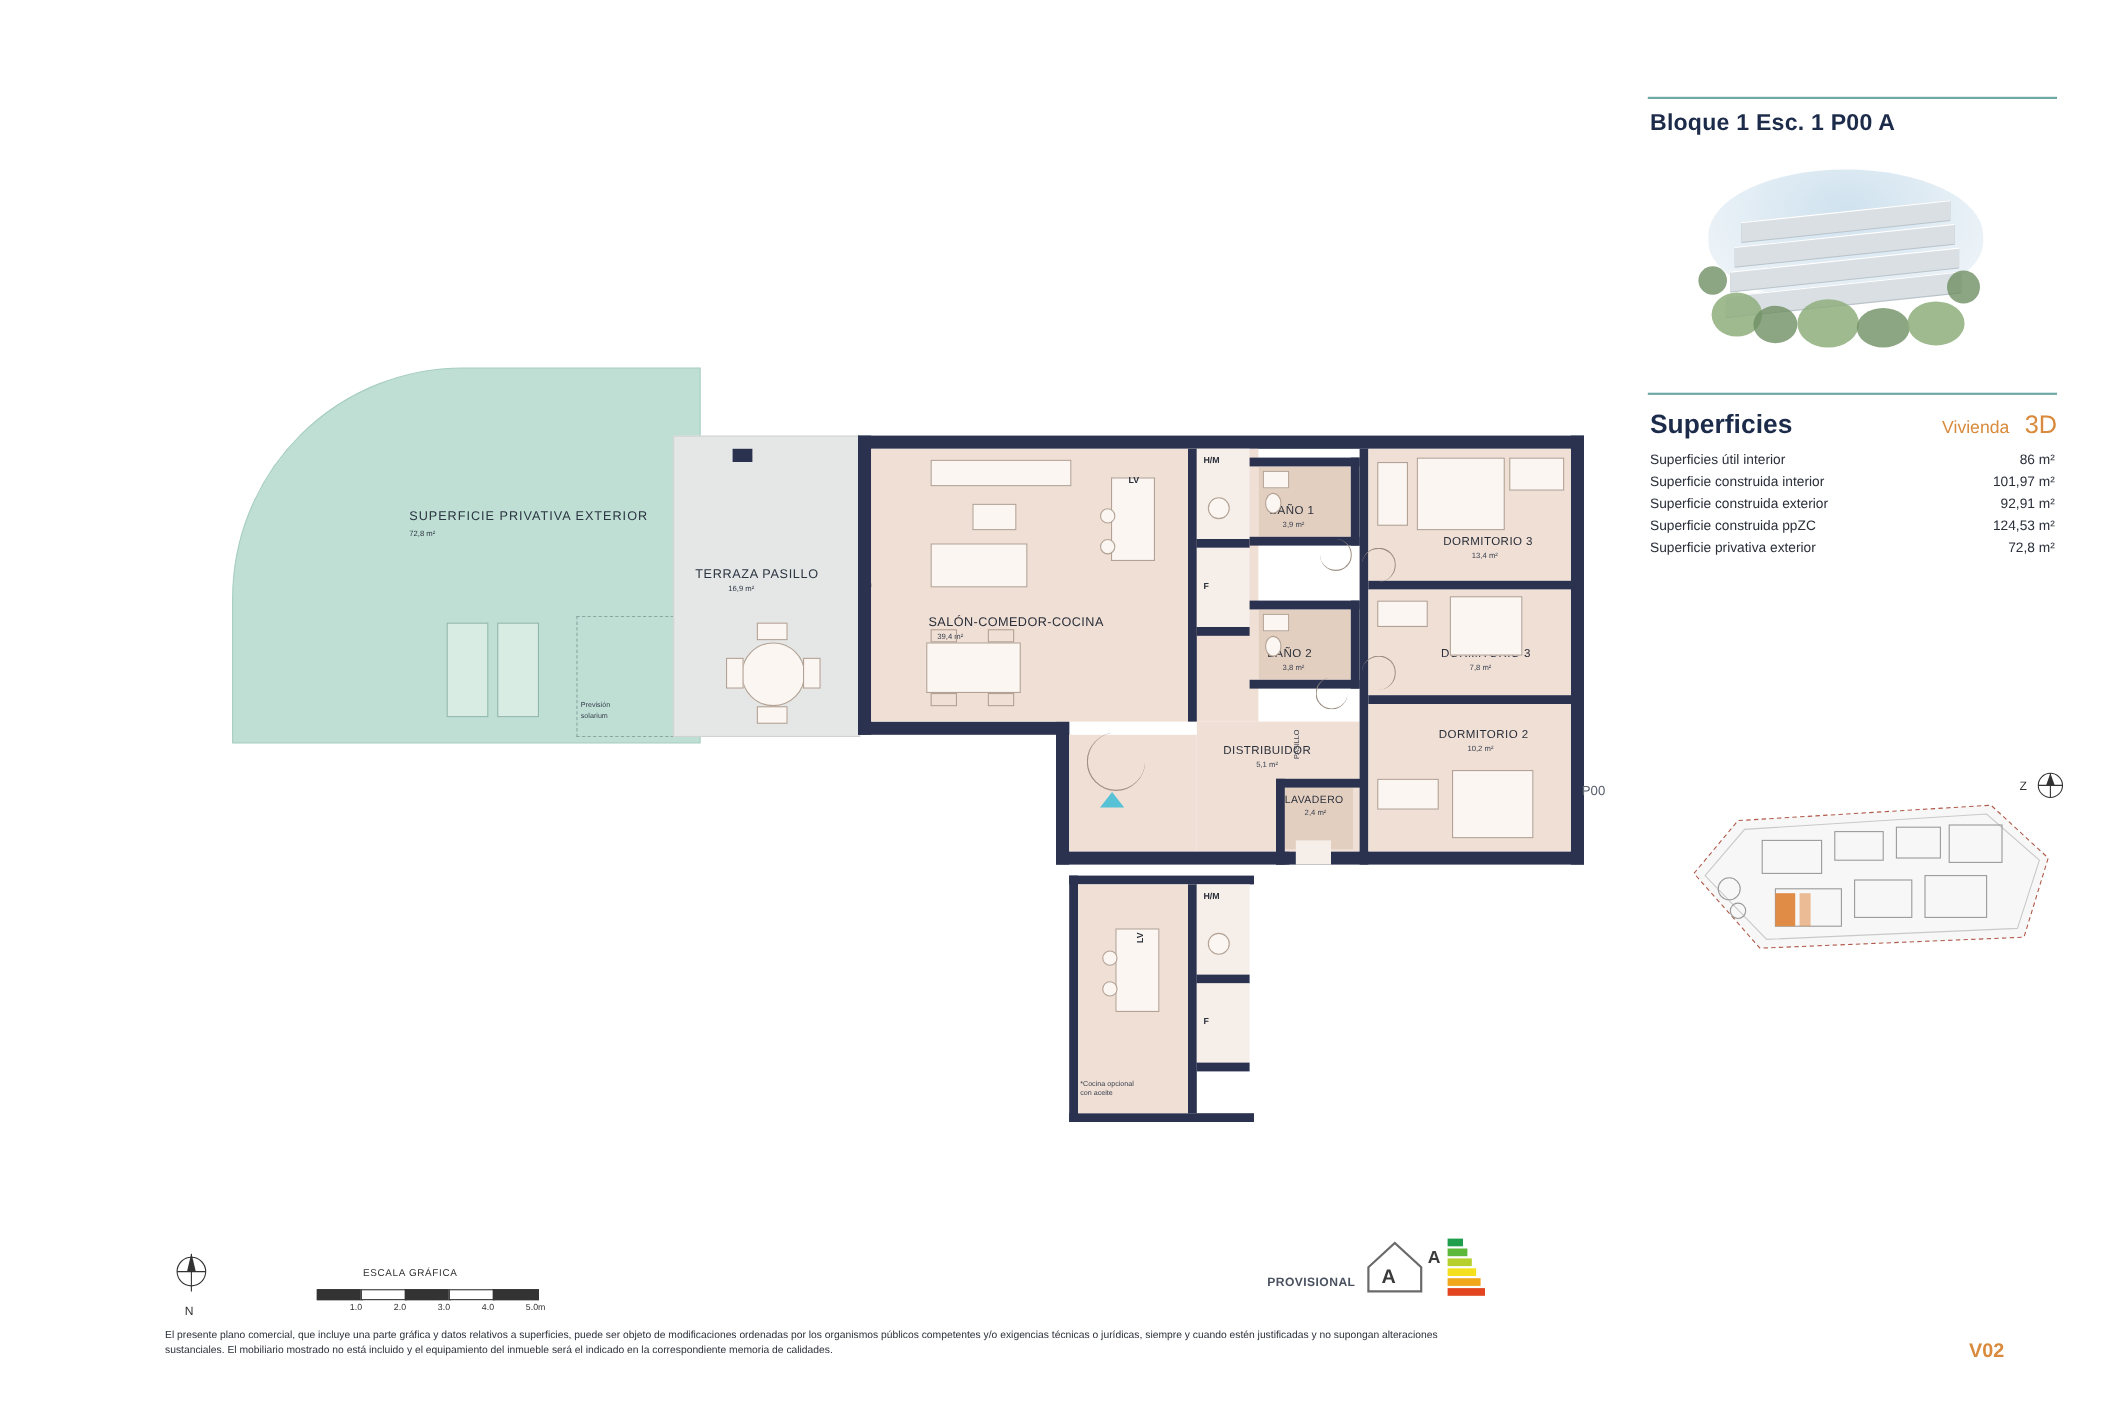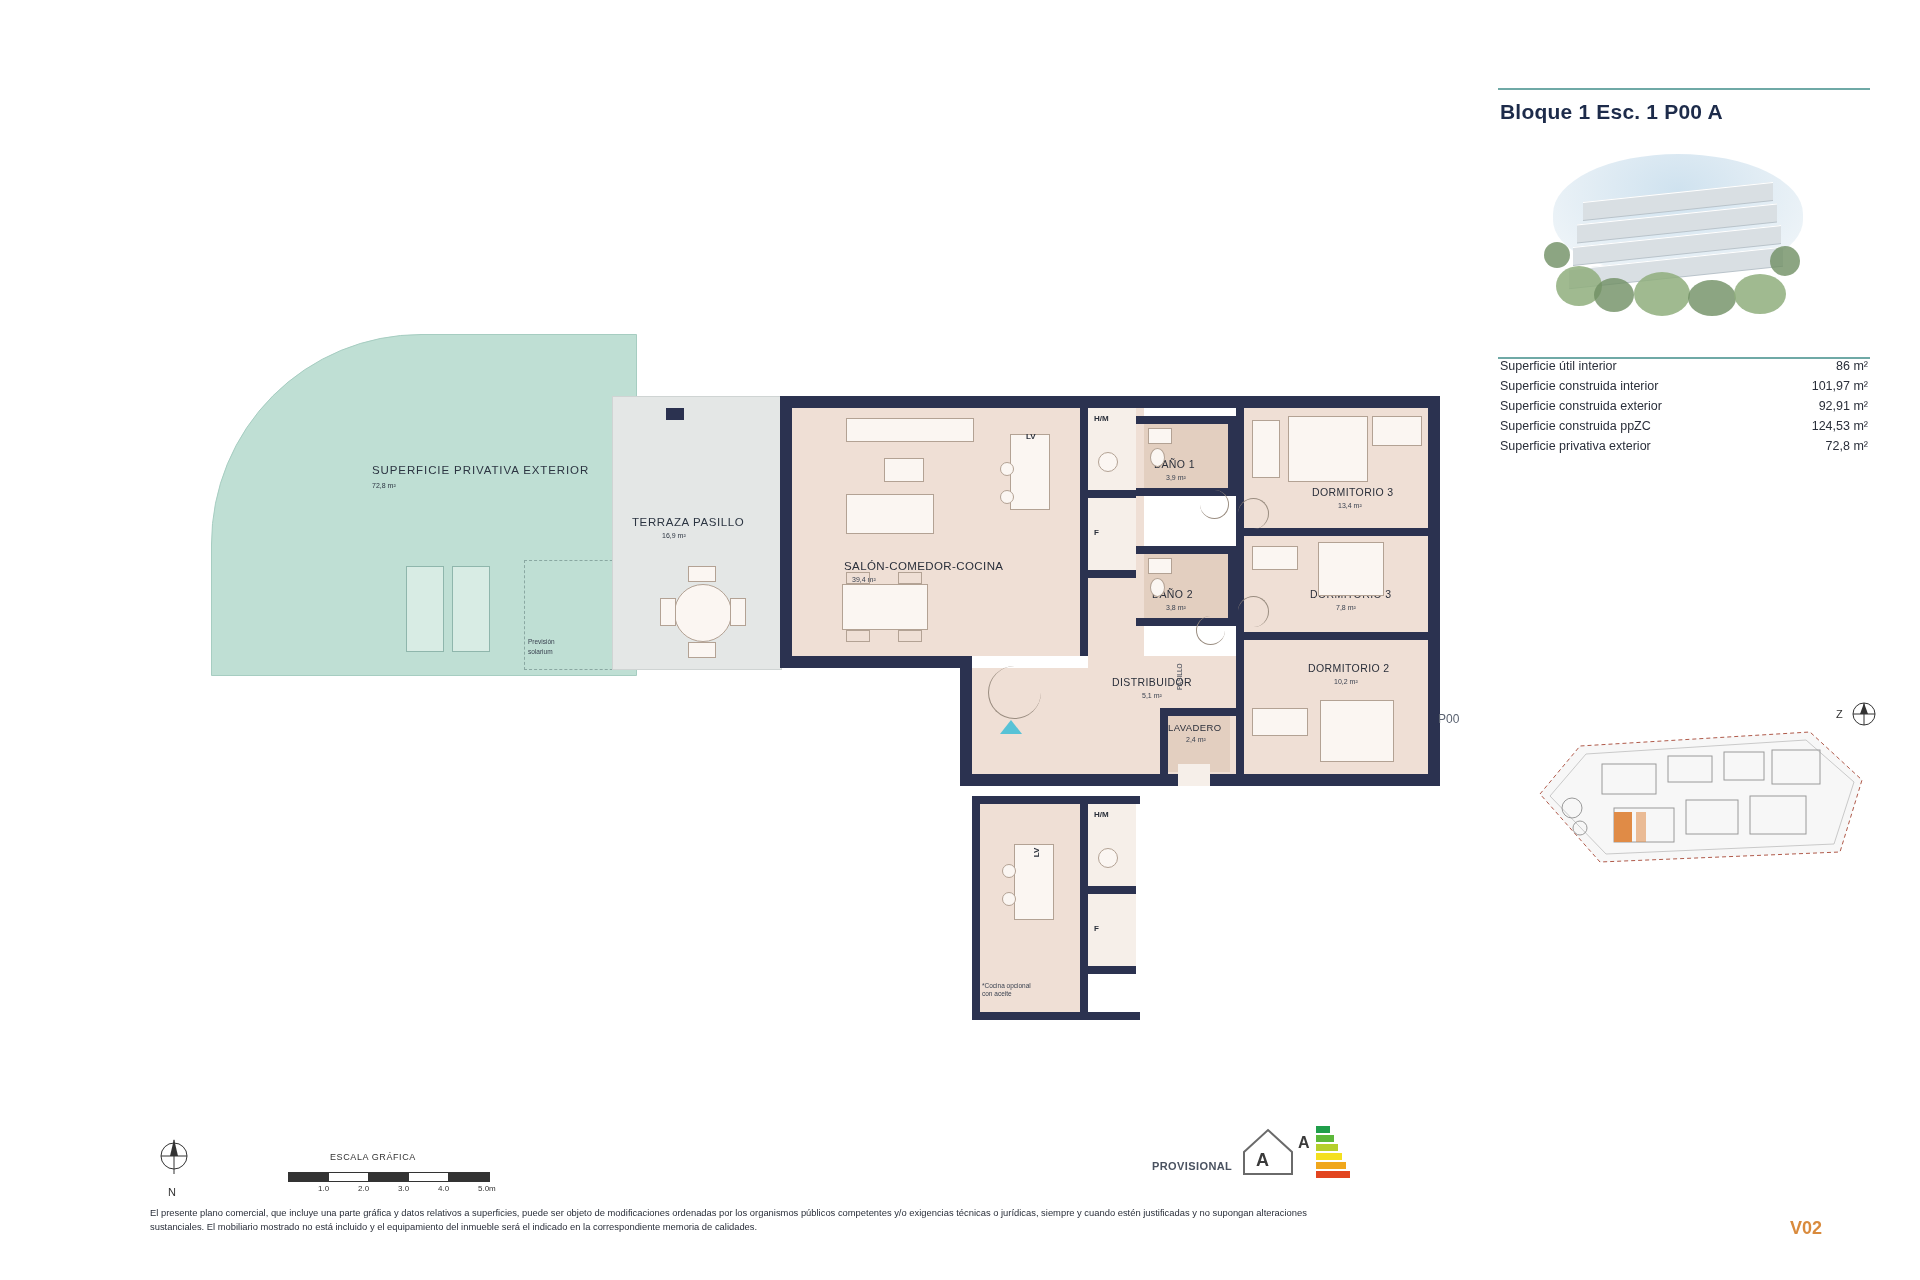--- a/index.html
+++ b/index.html
@@ -246,23 +246,28 @@
         <div class="veg" style="left:96px;top:126px;width:56px;height:44px;"></div>
         <div class="veg2" style="left:150px;top:134px;width:48px;height:36px;"></div>
         <div class="veg" style="left:196px;top:128px;width:52px;height:40px;"></div>
         <div class="veg2" style="left:6px;top:96px;width:26px;height:26px;"></div>
         <div class="veg2" style="left:232px;top:100px;width:30px;height:30px;"></div>
       </div>
     </div>
 
     <div class="rule" style="margin-top:6px;"></div>
 
-
-    <div class="sup-row">
-      <span class="lbl">Superficie útil interior</span>
+    <div class="sup-head">
+      <div class="sup-title">Superficies</div>
+      <div class="sup-viv">Vivienda</div>
+      <div class="sup-3d">3D</div>
+    </div>
+
+    <div class="sup-row">
+      <span class="lbl">Superficies útil interior</span>
       <span class="val">86 m²</span>
     </div>
     <div class="sup-row">
       <span class="lbl">Superficie construida interior</span>
       <span class="val">101,97 m²</span>
     </div>
     <div class="sup-row">
       <span class="lbl">Superficie construida exterior</span>
       <span class="val">92,91 m²</span>
     </div>

